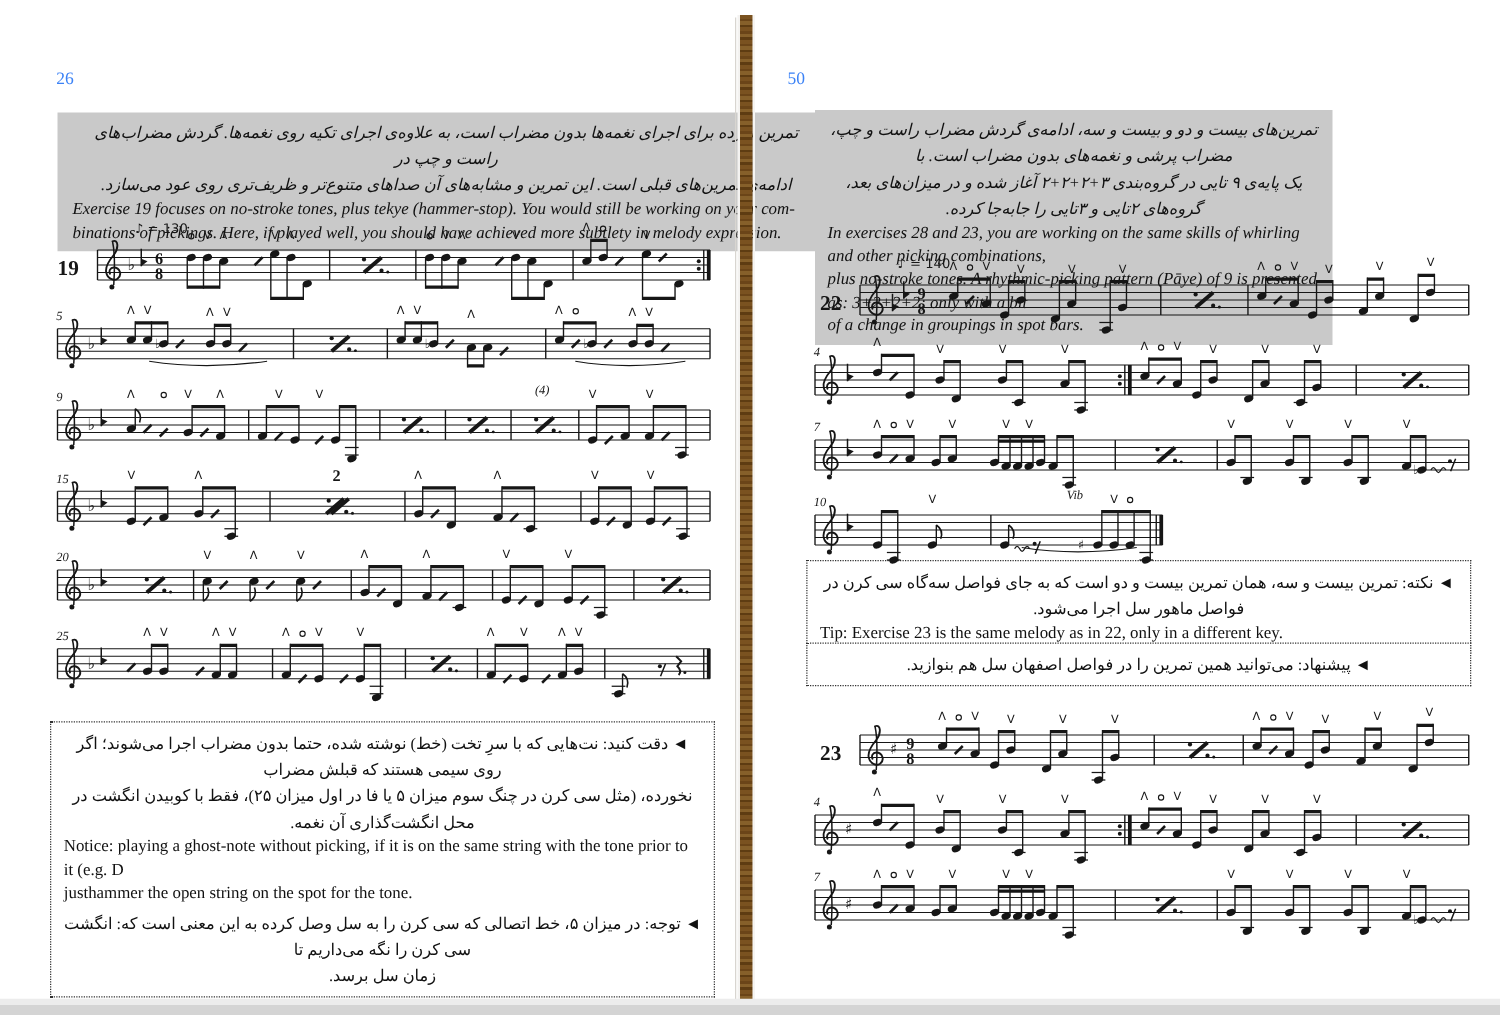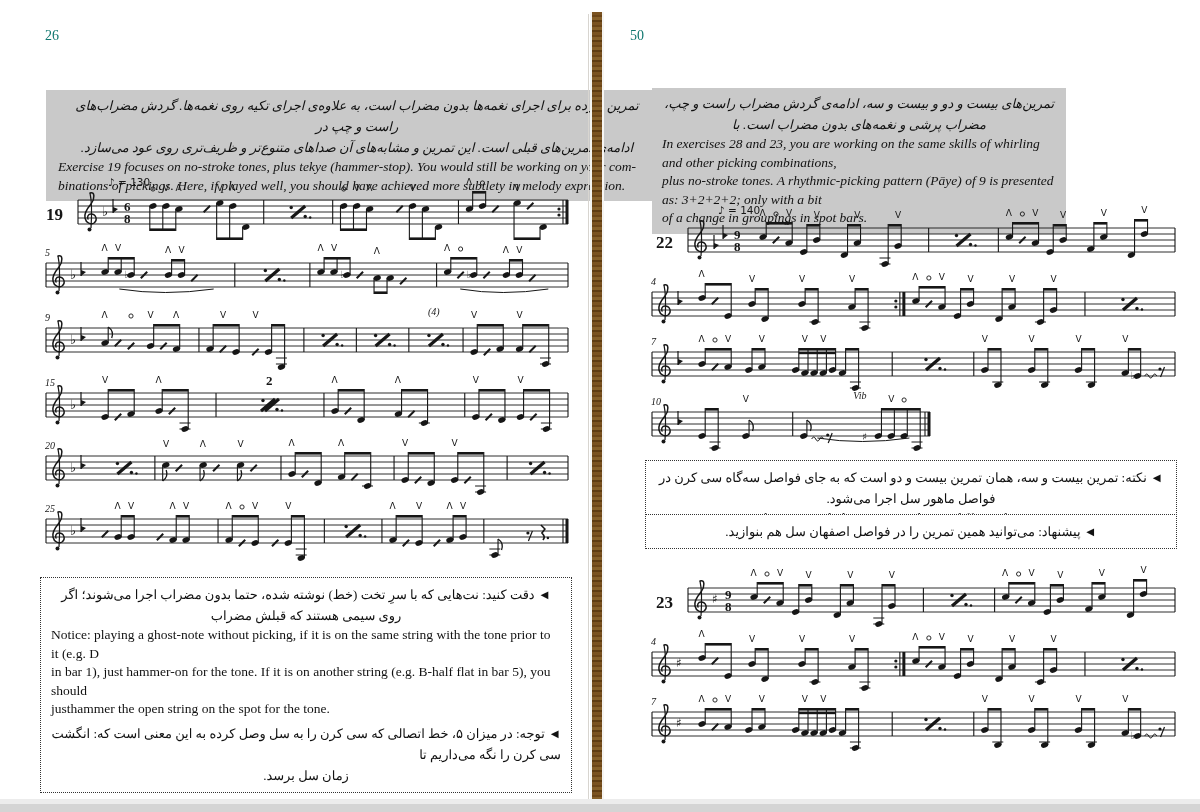--- a/index.html
+++ b/index.html
@@ -1,18 +1,18 @@
 <!DOCTYPE html>
 <html><head>
 <meta charset="utf-8">
 <style>
   html,body{margin:0;padding:0;background:#ffffff;}
   #book{position:relative;width:1200px;height:812px;background:#ffffff;overflow:hidden;
         font-family:"Liberation Serif",serif;color:#111;}
-  .pagenum{position:absolute;font-size:14px;color:#0f766e;}
+  .pagenum{position:absolute;font-size:14px;color:#3b82f6;margin-top:28px;}
   .introblock{position:absolute;background:#c9c9c9;padding:5px 10px 6px 10px;box-sizing:border-box;}
   .fa{direction:rtl;font-size:13px;line-height:21px;text-align:center;}
   .fa.it{font-style:italic;}
   .fa.right{}
   .en{font-size:13.5px;line-height:18.5px;text-align:left;}
   .en.it{font-style:italic;}
   .tipblock{position:absolute;border:1.2px dotted #333;padding:6px 10px;box-sizing:border-box;background:#fff;}
   #music-svg{position:absolute;left:0;top:0;}
   .binding{position:absolute;left:592px;top:12px;width:10px;height:800px;
      background:repeating-linear-gradient(180deg,#7a5220 0 3px,#6b4518 3px 5px,#86602a 5px 8px,#5e3c12 8px 10px);
@@ -30,38 +30,39 @@
 
   <div class="introblock" style="left:46px;top:90px;width:620px;padding-left:12px;">
     <div class="fa it">تمرین نوزده برای اجرای نغمه‌ها بدون مضراب است، به علاوه‌ی اجرای تکیه روی نغمه‌ها. گردش مضراب‌های راست و چپ در</div>
     <div class="fa it">ادامه‌ی تمرین‌های قبلی است. این تمرین و مشابه‌های آن صداهای متنوع‌تر و ظریف‌تری روی عود می‌سازد.</div>
     <div class="en it">Exercise 19 focuses on no-stroke tones, plus tekye (hammer-stop). You would still be working on your com-</div>
     <div class="en it">binations of pickings. Here, if played well, you should have achieved more subtlety in melody expression.</div>
   </div>
 
   <div class="tipblock" style="left:40px;top:577px;width:532px;">
     <div class="fa">◄ دقت کنید: نت‌هایی که با سرِ تخت (خط) نوشته شده، حتما بدون مضراب اجرا می‌شوند؛ اگر روی سیمی هستند که قبلش مضراب</div>
+    <div class="fa">نخورده، (مثل سی کرن در چنگ سوم میزان ۵ یا فا در اول میزان ۲۵)، فقط با کوبیدن انگشت در محل انگشت‌گذاری آن نغمه.</div>
     <div class="en">Notice: playing a ghost-note without picking, if it is on the same string with the tone prior to it (e.g. D</div>
-    <div class="en">in bar 1), just hammer-on for the tone. If it is on another string (e.g. B-half flat in bar 5), you should</div>
     <div class="en">justhammer the open string on the spot for the tone.</div>
-    <div class="fa" style="margin-top:4px;text-align:right;">◄ توجه: در میزان ۵، خط اتصالی که سی کرن را به سل وصل کرده به این معنی است که: انگشت سی کرن را نگه می‌داریم تا</div>
+    <div class="fa" style="margin-top:4px;">◄ توجه: در میزان ۵، خط اتصالی که سی کرن را به سل وصل کرده به این معنی است که: انگشت سی کرن را نگه می‌داریم تا</div>
     <div class="fa right">زمان سل برسد.</div>
 
   </div>
 
   <div class="pagenum" style="left:630px;top:28px;">50</div>
 
   <div class="introblock" style="left:652px;top:88px;width:414px;">
     <div class="fa it">تمرین‌های بیست و دو و بیست و سه، ادامه‌ی گردش مضراب راست و چپ، مضراب پرشی و نغمه‌های بدون مضراب است. با</div>
+    <div class="fa it">یک پایه‌ی ۹ تایی در گروه‌بندی ۳+۲+۲+۲ آغاز شده و در میزان‌های بعد، گروه‌های ۲تایی و ۳تایی را جابه‌جا کرده.</div>
     <div class="en it">In exercises 28 and 23, you are working on the same skills of whirling and other picking combinations,</div>
     <div class="en it">plus no-stroke tones. A rhythmic-picking pattern (Pāye) of 9 is presented as: 3+2+2+2; only with a bit</div>
     <div class="en it">of a change in groupings in spot bars.</div>
   </div>
 
-  <div class="tipblock" style="left:645px;top:460px;width:532px;">
+  <div class="tipblock" style="left:645px;top:448px;width:532px;">
     <div class="fa">◄ نکته: تمرین بیست و سه، همان تمرین بیست و دو است که به جای فواصل سه‌گاه سی کرن در فواصل ماهور سل اجرا می‌شود.</div>
     <div class="en">Tip: Exercise 23 is the same melody as in 22, only in a different key.</div>
   </div>
 
   <div class="tipblock" style="left:645px;top:514px;width:532px;">
     <div class="fa right">◄ پیشنهاد: می‌توانید همین تمرین را در فواصل اصفهان سل هم بنوازید.</div>
   </div>
 
   <svg id="music-svg" width="1200" height="812" viewBox="0 0 1200 812">
       <g>

